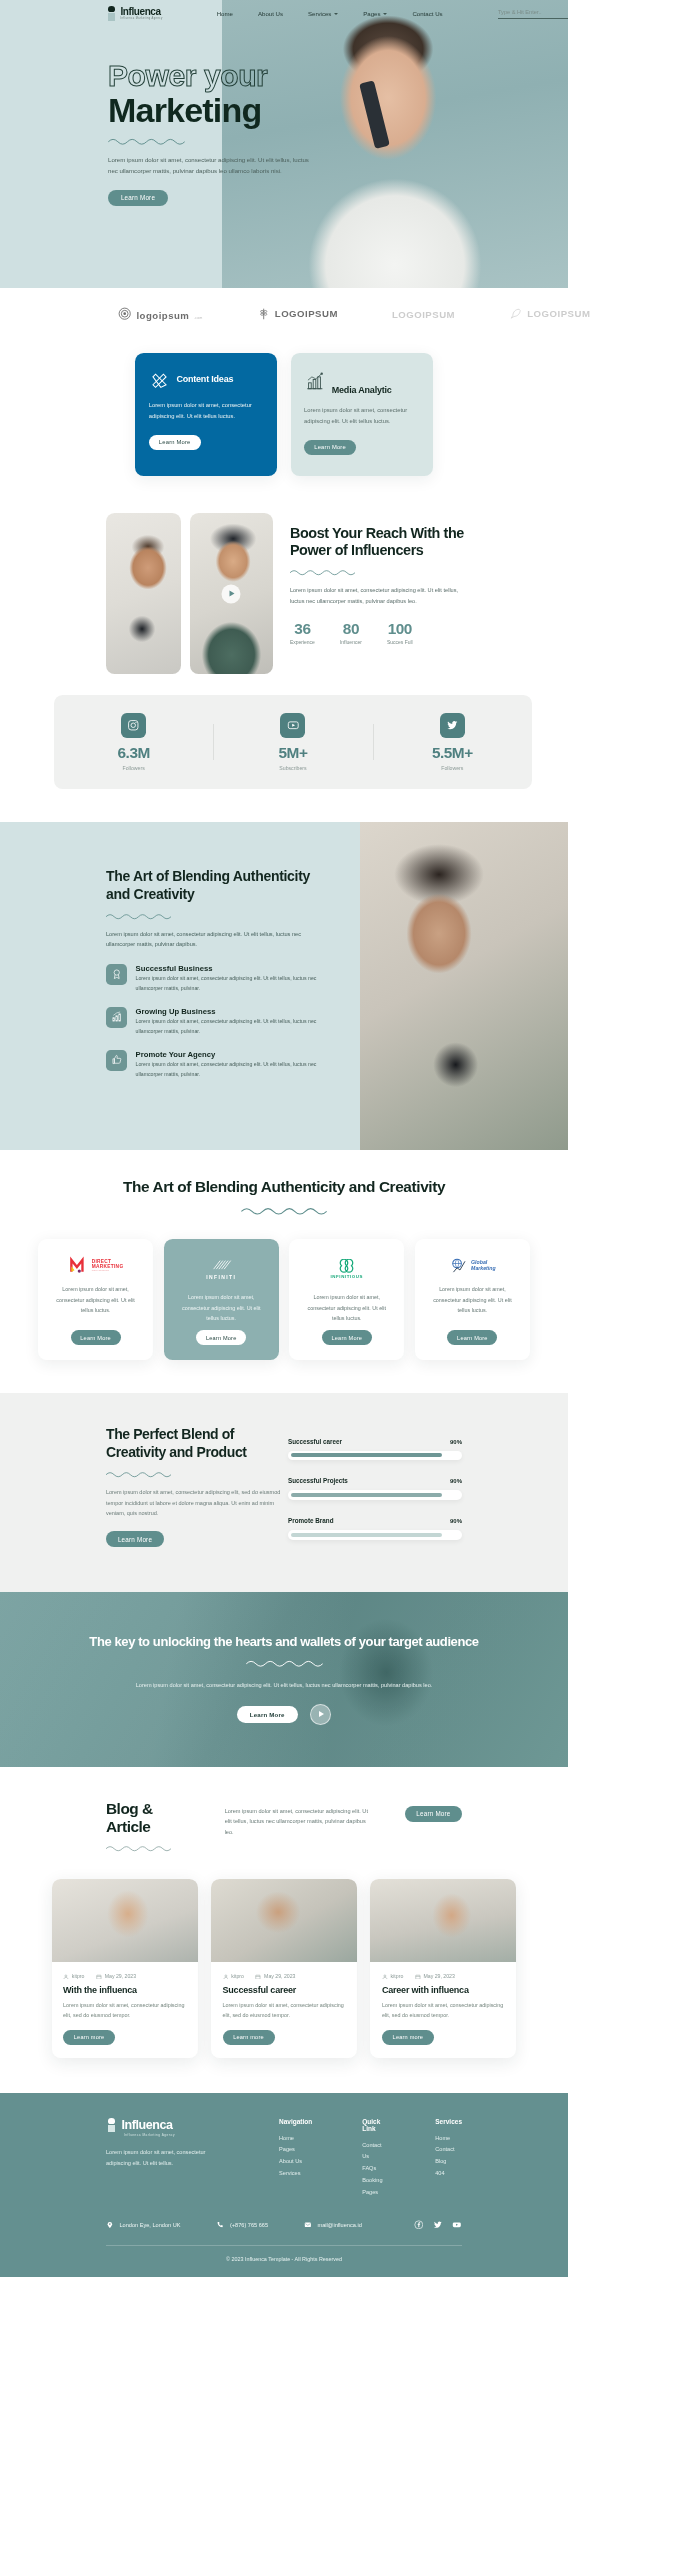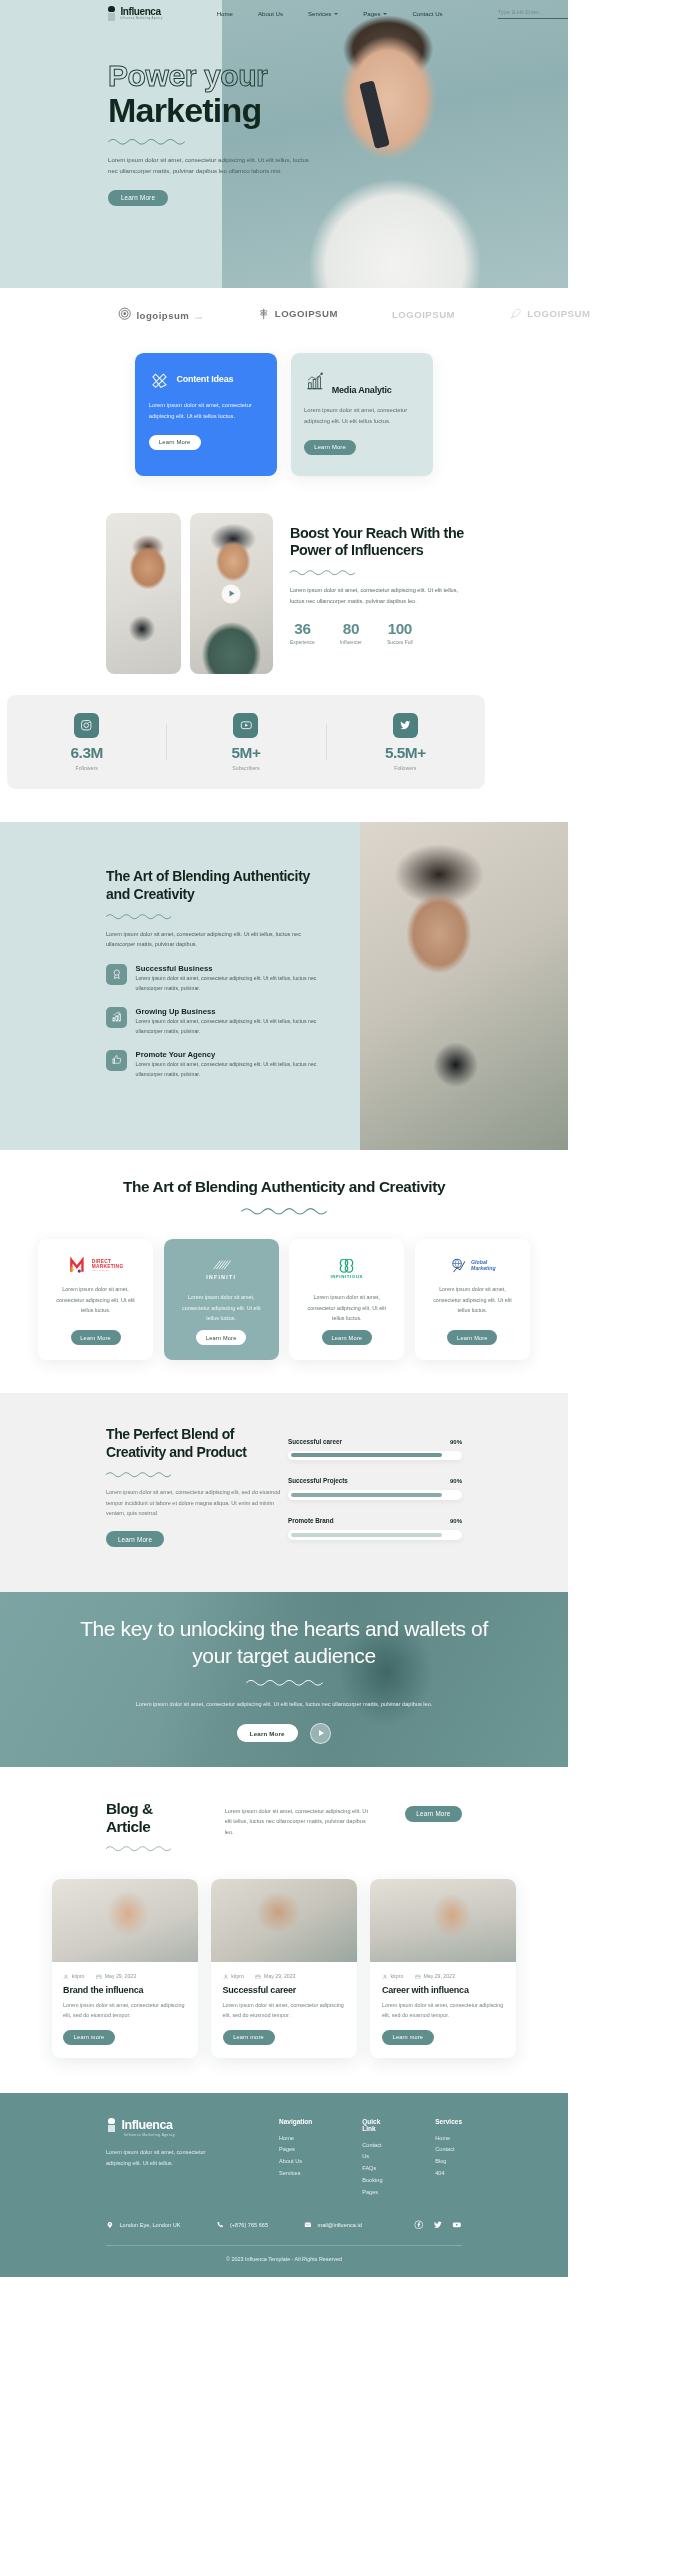--- a/index.html
+++ b/index.html
@@ -63,21 +63,21 @@
   .logo-txt.light { color: #bcbcbc; }
   .logo-mark { width: 13.4px; height: 13.4px; }
   .logo-sub { font-size: 3.3px; color: #9a9a9a; letter-spacing: 0.4px; }
 
   
   .services { padding: 13.4px 0 29px 0; display: flex; gap: 13.4px; justify-content: center; }
   .svc-card {
     width: 142px; height: 123px; border-radius: 8.6px; padding: 15.4px 13.4px;
     box-shadow: 0 3.8px 15.4px rgba(20,40,40,.07);
   }
-  .svc-card.teal { background: #3b82f6; }
+  .svc-card.teal { background: #0369a1; }
   .svc-card.pale { background: #d7e5e4; }
   .svc-card.white { background: #ffffff; }
   .svc-head { display: flex; align-items: center; gap: 6.7px; }
   .svc-title { font-size: 9px; font-weight: 700; letter-spacing: -0.2px; }
   .svc-card.teal .svc-title { color: #fff; }
   .svc-card.pale .svc-title, .svc-card.white .svc-title { color: #12261f; margin-top: 16px; }
   .svc-desc { font-size: 5.8px; line-height: 1.85; margin-top: 10.6px; }
   .svc-card.teal .svc-desc { color: #edf4f4; }
   .svc-card.pale .svc-desc, .svc-card.white .svc-desc { color: #5b6e6b; }
   .btn-svc { width: 52px; height: 14.4px; margin-top: 13.4px; font-size: 5.8px; }
@@ -115,21 +115,21 @@
   }
   .boost-text { width: 181px; padding-top: 11.5px; }
   .boost-title { font-size: 14.4px; font-weight: 800; line-height: 1.22; letter-spacing: -0.4px; color: #12261f; }
   .boost-desc { font-size: 5.6px; line-height: 1.85; color: #5b6e6b; margin-top: 7.7px; }
   .stats-row { display: flex; gap: 25px; margin-top: 13.4px; }
   .stat { text-align: center; }
   .stat-n { font-size: 15.4px; font-weight: 800; color: #5f8e8d; letter-spacing: -0.5px; }
   .stat-l { font-size: 5px; color: #7a8a87; margin-top: 1.9px; }
 
   
-  .statbox-wrap { padding: 0 0 33px 7px; display: flex; }
+  .statbox-wrap { padding: 0 0 33px 18px; display: flex; justify-content: center; }
   .statbox {
     width: 478px; height: 94px; background: #f0f1f0; border-radius: 8.6px;
     display: flex; align-items: center;
   }
   .statcell { flex: 1; text-align: center; position: relative; }
   .statcell + .statcell::before {
     content: ""; position: absolute; left: 0; top: 11.5px; bottom: 11.5px; width: 1px; background: #dcdedc;
   }
   .stat-ico {
     width: 25px; height: 25px; border-radius: 5.8px; background: #4f8080;
@@ -199,21 +199,21 @@
     display: flex; flex-direction: column; align-items: center; justify-content: center;
     background:
       radial-gradient(ellipse 67px 77px at 68% 46%, rgba(50,90,88,.65) 0%, rgba(50,90,88,0) 70%),
       linear-gradient(120deg, #6e9a99 0%, #628e8d 45%, #76a3a0 100%);
   }
   .cta::before {
     content: ""; position: absolute; inset: 0;
     background: linear-gradient(100deg, rgba(255,255,255,.10) 0 30%, rgba(0,0,0,.07) 60% 100%);
   }
   .cta-in { position: relative; text-align: center; width: 423px; }
-  .cta-title { font-size: 21px; font-weight: 400; color: #fff; line-height: 1.3; letter-spacing: -0.4px; }
+  .cta-title { font-size: 13px; font-weight: 700; color: #fff; line-height: 1.3; letter-spacing: -0.4px; }
   .cta-desc { font-size: 5.6px; line-height: 1.8; color: #e8f1f0; margin-top: 3.8px; }
   .cta-btns { display: flex; align-items: center; justify-content: center; gap: 12.5px; margin-top: 13.4px; }
   .btn-cta { width: 61px; height: 17.3px; background: #fff; color: #1d3a35; font-size: 6.1px; font-weight: 700; }
   .cta-play {
     width: 21px; height: 21px; border-radius: 50%; background: rgba(255,255,255,.35);
     border: 1px solid rgba(255,255,255,.6);
     display: flex; align-items: center; justify-content: center; cursor: pointer;
   }
   .cta-play::after {
     content: ""; border-left: 5.8px solid #fff; border-top: 3.8px solid transparent;
@@ -689,21 +689,21 @@
               <i style="font-style:normal;">kitpro</i>
             </span>
             <span>
               <svg width="5.8" height="5.8" viewBox="0 0 24 24">
                 <rect x="3" y="5" width="18" height="16" rx="2" fill="none" stroke="#8b9a97" stroke-width="2"></rect>
                 <line x1="3" y1="10" x2="21" y2="10" stroke="#8b9a97" stroke-width="2"></line>
               </svg>
               <i style="font-style:normal;">May 29, 2023</i>
             </span>
           </div>
-          <h3 class="bcard-t">Brand the influenca</h3>
+          <h3 class="bcard-t">With the influenca</h3>
           <p class="bcard-d">Lorem ipsum dolor sit amet, consectetur adipiscing elit, sed do eiusmod tempor.</p>
           <button class="btn btn-bcard">Learn more</button>
         </div>
       </article>
 
       <article class="bcard">
         <div class="bcard-img i2"></div>
         <div class="bcard-body">
           <div class="bmeta">
             <span>

